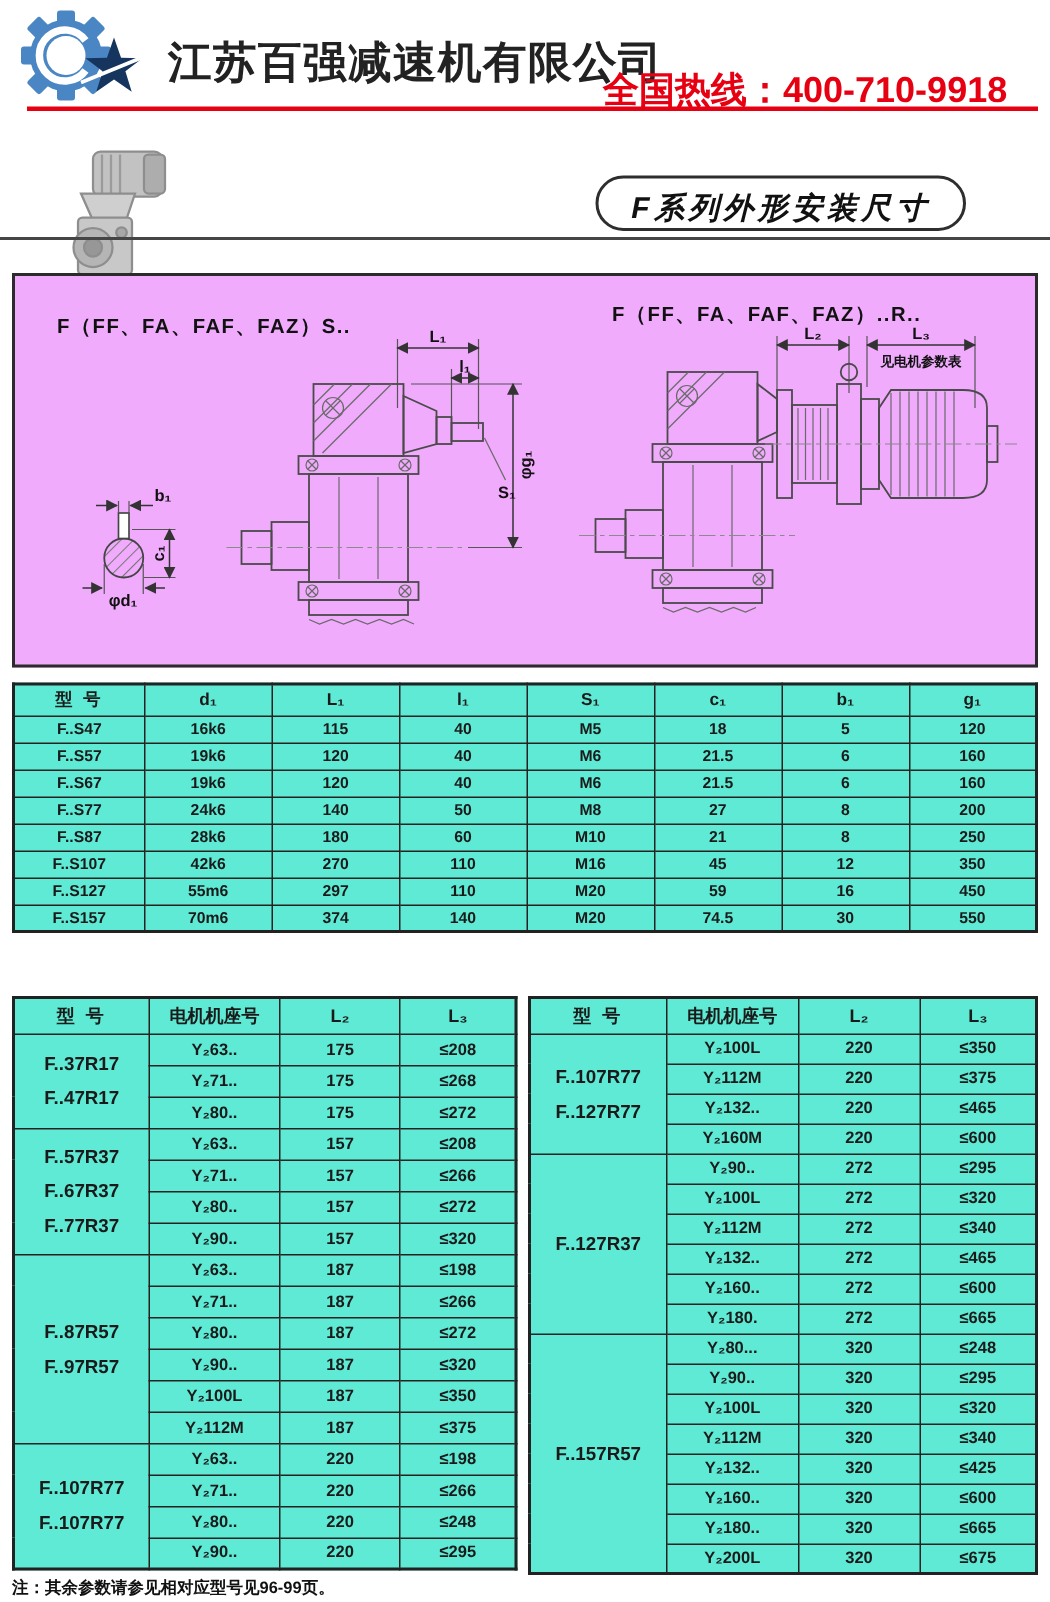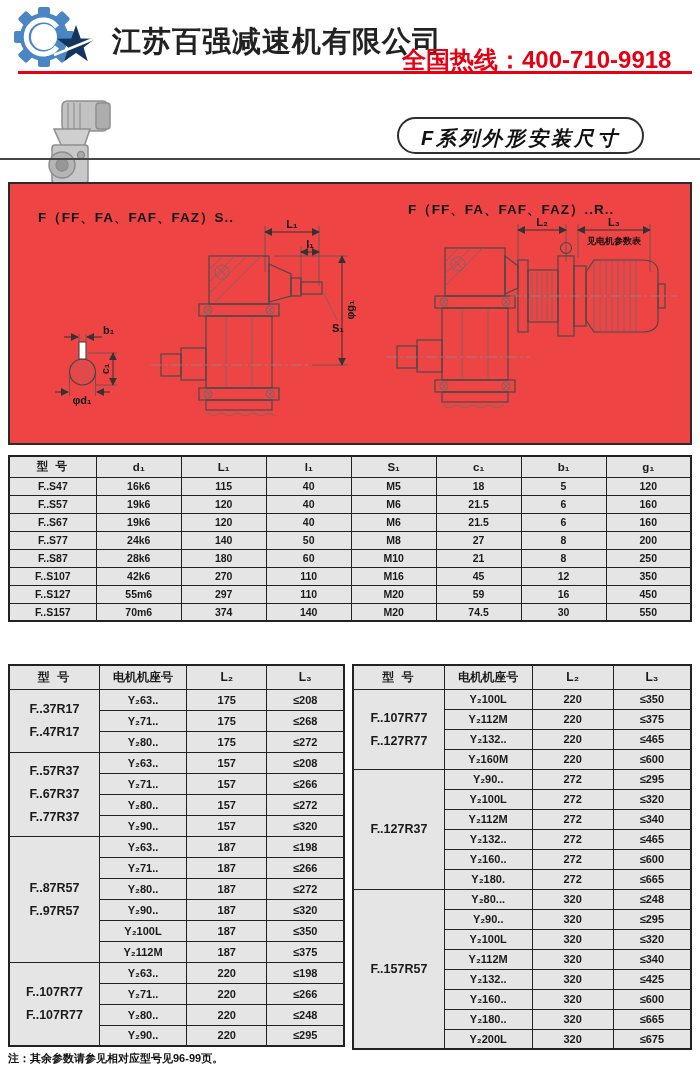--- a/index.html
+++ b/index.html
@@ -18,32 +18,32 @@
   
   .badge {
     left:397px; top:117px; width:247px; height:37px;
     border:2px solid #2e2e2e; border-radius:19px;
     display:flex; align-items:flex-end; justify-content:center;
     font-size:20px; font-weight:bold; font-style:italic; letter-spacing:3px; color:#111;
   }
   .gray-rule { left:0; top:158px; width:700px; height:2px; background:#454545; }
 
   
-  .draw-box { left:8px; top:182px; width:684px; height:263px; border:2px solid #2b2b2b; background:#ef4444; }
+  .draw-box { left:8px; top:182px; width:684px; height:263px; border:2px solid #2b2b2b; background:#f0abfc; }
   .dline { stroke:#4a4a4a; stroke-width:1.2; fill:none; }
   .dthin { stroke:#6a6a6a; stroke-width:0.8; fill:none; }
   .dext  { stroke:#555; stroke-width:0.8; fill:none; }
   .ddim  { stroke:#333; stroke-width:1; fill:none; }
   .dcl   { stroke:#8a8a8a; stroke-width:0.8; fill:none; stroke-dasharray:11 3 3 3; }
   .dtitle{ font-size:13.5px; font-weight:bold; fill:#111; letter-spacing:1px; }
   .dlab  { font-size:11px; font-weight:bold; fill:#111; }
   .dsmall{ font-size:9px;  font-weight:bold; fill:#111; }
 
   
-  table { border-collapse:collapse; table-layout:fixed; background:#e5e5e5;padding-left:30px; }
+  table { border-collapse:collapse; table-layout:fixed; background:#5eead4;padding-left:30px; }
   th,td { border:1px solid #222; text-align:center; vertical-align:middle;
           font-weight:bold; overflow:hidden; white-space:nowrap; }
   .dim-table { left:8px; top:455px; width:684px; border:2px solid #222; }
   .dim-table th { height:21px; font-size:11.5px; }
   .dim-table td { height:18px; font-size:10.5px; }
   .dim-table th:first-child { width:12.8%; letter-spacing:2px; }
 
   .motor-table { border:2px solid #222; }
   .mt-left  { left:8px;   top:664px; width:337px; }
   .mt-right { left:352px; top:664px; width:340px; }

